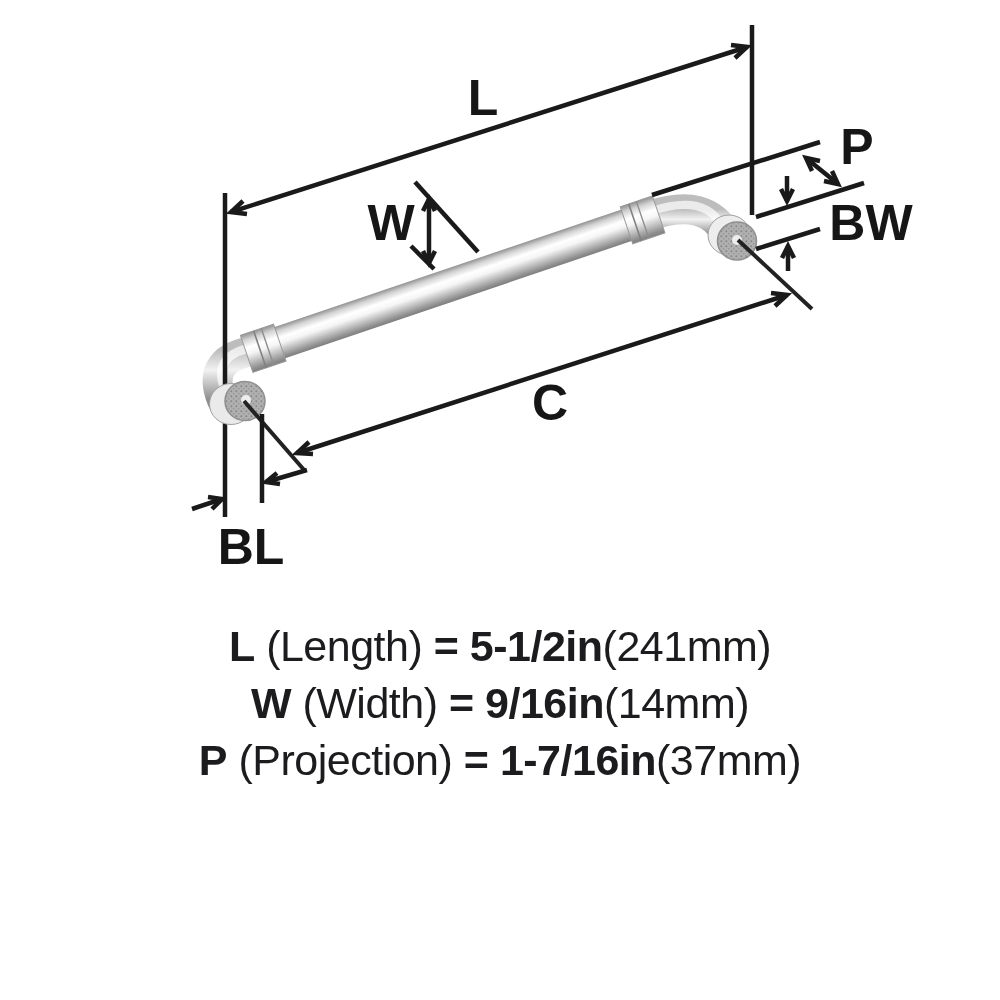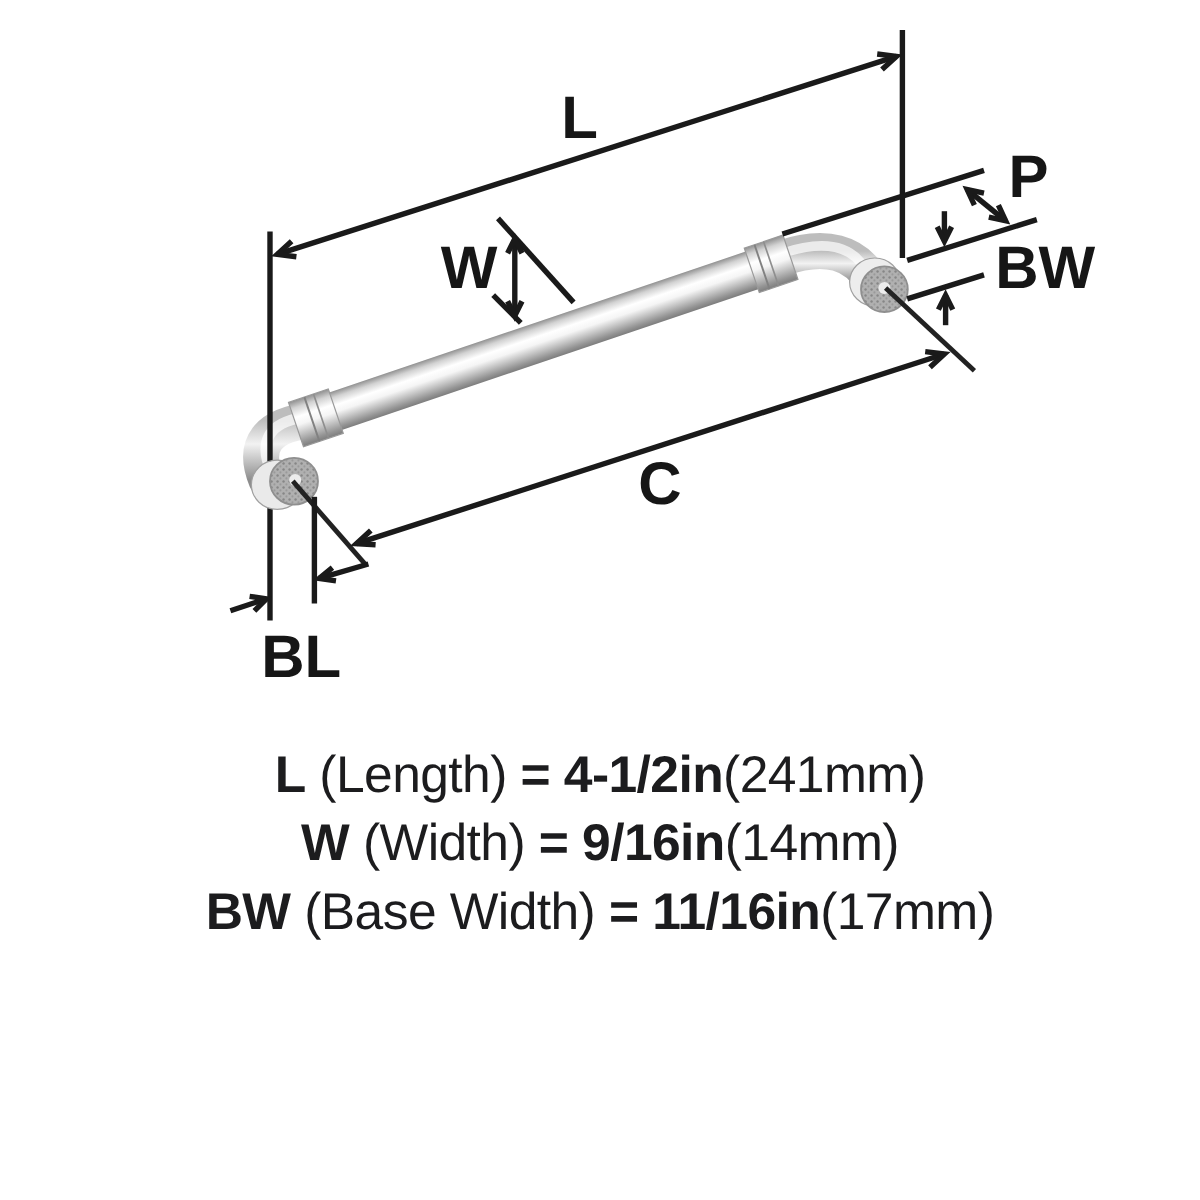--- a/index.html
+++ b/index.html
@@ -156,29 +156,29 @@
       <polyline points="280,484 266,482 277,473"></polyline>
     </g>
     <text class="dim-label" x="251" y="564" text-anchor="middle">BL</text>
   </svg>
 
   <div class="specs">
     <div class="spec-line">
       <span class="b">L</span>
       <span class="r">(Length)</span>
       <span class="b">=</span>
-      <span class="b">4-1/2in</span><span class="r">(241mm)</span>
+      <span class="b">5-1/2in</span><span class="r">(241mm)</span>
     </div>
     <div class="spec-line">
       <span class="b">W</span>
       <span class="r">(Width)</span>
       <span class="b">=</span>
       <span class="b">9/16in</span><span class="r">(14mm)</span>
     </div>
     <div class="spec-line">
-      <span class="b">BW</span>
-      <span class="r">(Base Width)</span>
+      <span class="b">P</span>
+      <span class="r">(Projection)</span>
       <span class="b">=</span>
-      <span class="b">11/16in</span><span class="r">(17mm)</span>
+      <span class="b">1-7/16in</span><span class="r">(37mm)</span>
     </div>
   </div>
 
 </div>
 
 </body></html>

